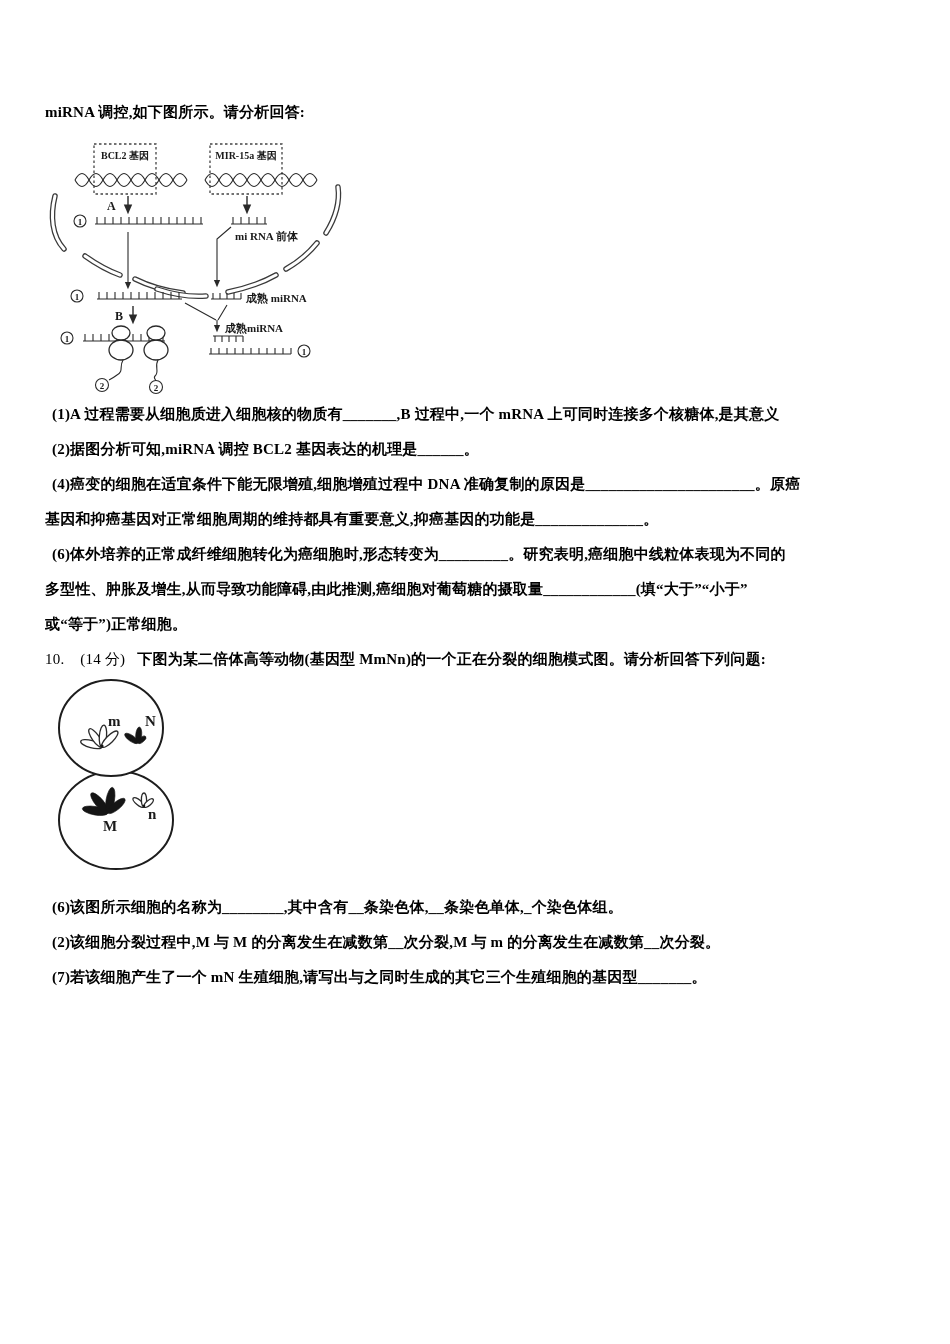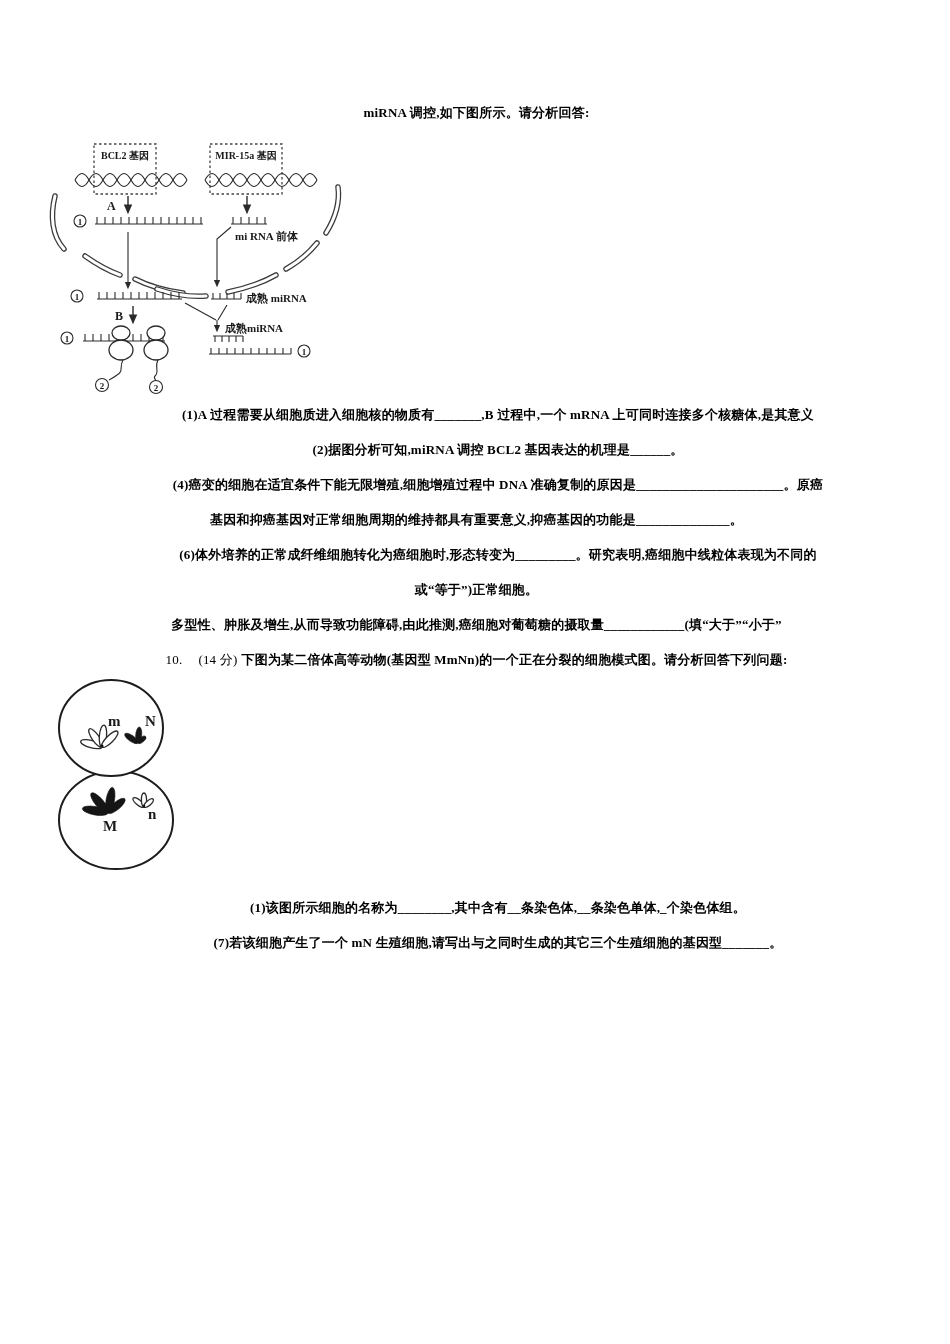--- a/index.html
+++ b/index.html
@@ -3,26 +3,26 @@
 <meta charset="utf-8">
 <style>
   html,body{margin:0;padding:0;}
   body{
     width:950px;height:1344px;background:#ffffff;color:#000;
     font-family:"Liberation Serif","DejaVu Serif",serif;
     position:relative;overflow:hidden;
   }
   .page{padding:95px 42px 0 45px;}
   p.ln{
-    margin:0;line-height:35px;font-size:13px;font-weight:700;
-    white-space:nowrap;overflow:hidden;letter-spacing:.2px;text-align:center;
+    margin:0;line-height:35px;font-size:15px;font-weight:700;
+    white-space:nowrap;overflow:hidden;letter-spacing:.2px;
   }
-  p.sub{padding-left:7px;margin-left:36px;}
+  p.sub{padding-left:7px;}
   .qnum{font-weight:400;margin-top:44px;}
-  .qscore{font-weight:400;margin-left:16px;margin-right:4px;}
+  .qscore{font-weight:400;margin-left:16px;margin-right:12px;}
   .fig{display:block;}
   .fig1-wrap{height:267px;padding-top:6px;box-sizing:border-box;}
   .fig2-wrap{height:213px;padding-top:2px;box-sizing:border-box;}
   svg{display:block;}
   svg text{font-family:"Liberation Serif","DejaVu Serif",serif;font-weight:700;fill:#1a1a1a;}
   .sk{stroke:#2a2a2a;fill:none;stroke-width:1.4;}
   .sk-thin{stroke:#2a2a2a;fill:none;stroke-width:1.1;}
   .env-out{stroke:#3a3a3a;fill:none;stroke-width:5.5;stroke-linecap:round;}
   .env-in{stroke:#ffffff;fill:none;stroke-width:3;stroke-linecap:round;}
   .wfill{fill:#ffffff;stroke:#2a2a2a;stroke-width:1.3;}
@@ -137,22 +137,22 @@
         <text x="111" y="254.5" font-size="9" text-anchor="middle">2</text>
       </g>
     </svg>
   </div>
 
   <p class="ln sub">(1)A 过程需要从细胞质进入细胞核的物质有_______,B 过程中,一个 mRNA 上可同时连接多个核糖体,是其意义</p>
   <p class="ln sub">(2)据图分析可知,miRNA 调控 BCL2 基因表达的机理是______。</p>
   <p class="ln sub">(4)癌变的细胞在适宜条件下能无限增殖,细胞增殖过程中 DNA 准确复制的原因是______________________。原癌</p>
   <p class="ln">基因和抑癌基因对正常细胞周期的维持都具有重要意义,抑癌基因的功能是______________。</p>
   <p class="ln sub">(6)体外培养的正常成纤维细胞转化为癌细胞时,形态转变为_________。研究表明,癌细胞中线粒体表现为不同的</p>
+  <p class="ln">多型性、肿胀及增生,从而导致功能障碍,由此推测,癌细胞对葡萄糖的摄取量____________(填“大于”“小于”</p>
   <p class="ln">或“等于”)正常细胞。</p>
-  <p class="ln">多型性、肿胀及增生,从而导致功能障碍,由此推测,癌细胞对葡萄糖的摄取量____________(填“大于”“小于”</p>
 
   <p class="ln"><span class="qnum">10.</span><span class="qscore">(14 分)</span><span>下图为某二倍体高等动物(基因型 MmNn)的一个正在分裂的细胞模式图。请分析回答下列问题:</span></p>
 
   <div class="fig2-wrap">
     <svg class="fig" width="148" height="200" viewBox="0 0 148 200">
       <g>
         <ellipse cx="71" cy="141" rx="57" ry="49" fill="none" stroke="#1d1d1d" stroke-width="2"></ellipse>
         <ellipse cx="66" cy="49" rx="52" ry="48" fill="#ffffff" stroke="#1d1d1d" stroke-width="2"></ellipse>
       </g>
 
@@ -183,17 +183,18 @@
       <g transform="translate(99,128)">
         <ellipse class="wfill" cx="-7" cy="0" rx="7" ry="2.6" transform="rotate(40)"></ellipse>
         <ellipse class="wfill" cx="-7" cy="0" rx="7" ry="2.6" transform="rotate(90)"></ellipse>
         <ellipse class="wfill" cx="-6" cy="0" rx="6" ry="2.4" transform="rotate(140)"></ellipse>
         <circle cx="0" cy="-1" r="1.3" fill="#151515"></circle>
       </g>
       <text x="103" y="140" font-size="15">n</text>
     </svg>
   </div>
 
-  <p class="ln sub">(1)该图所示细胞的名称为________,其中含有__条染色体,__条染色单体,_个染色体组。</p>
+  <p class="ln sub">(6)该图所示细胞的名称为________,其中含有__条染色体,__条染色单体,_个染色体组。</p>
+  <p class="ln sub">(2)该细胞分裂过程中,M 与 M 的分离发生在减数第__次分裂,M 与 m 的分离发生在减数第__次分裂。</p>
   <p class="ln sub">(7)若该细胞产生了一个 mN 生殖细胞,请写出与之同时生成的其它三个生殖细胞的基因型_______。</p>
 
 
 </div>
 
 </body></html>

